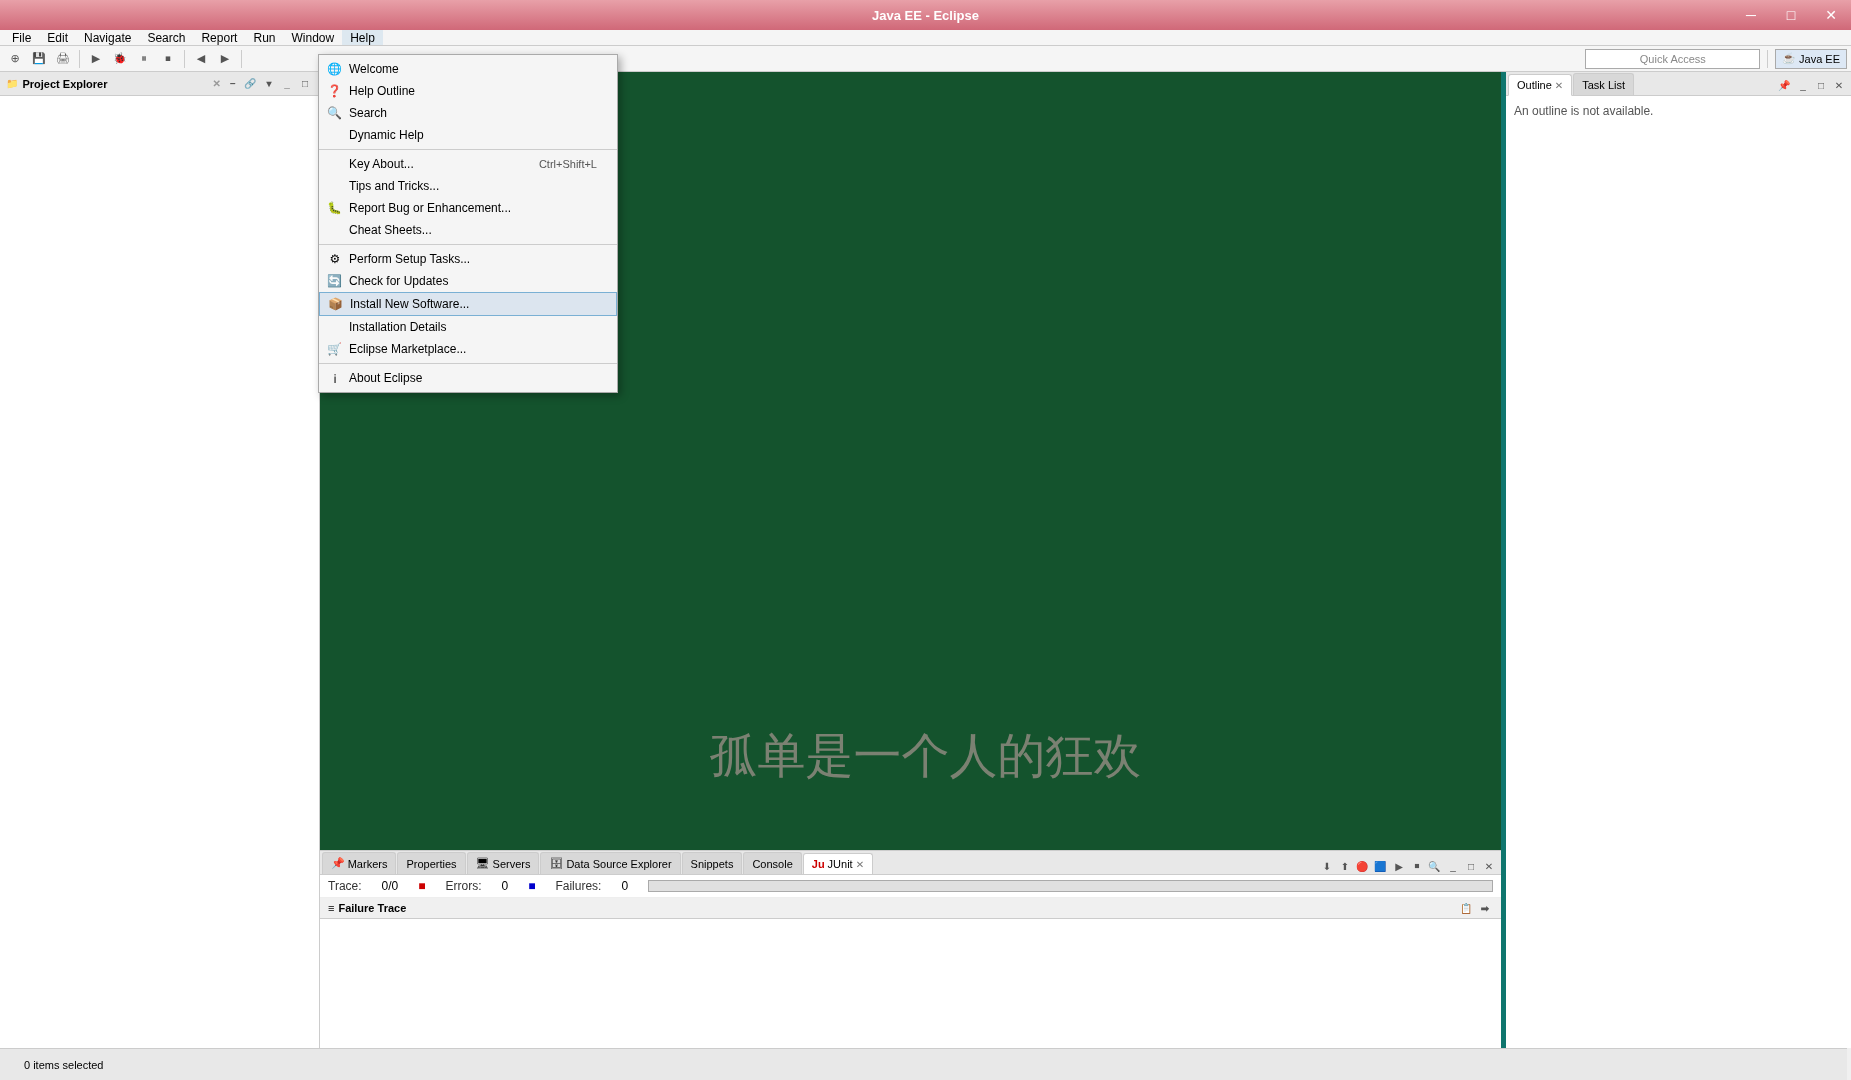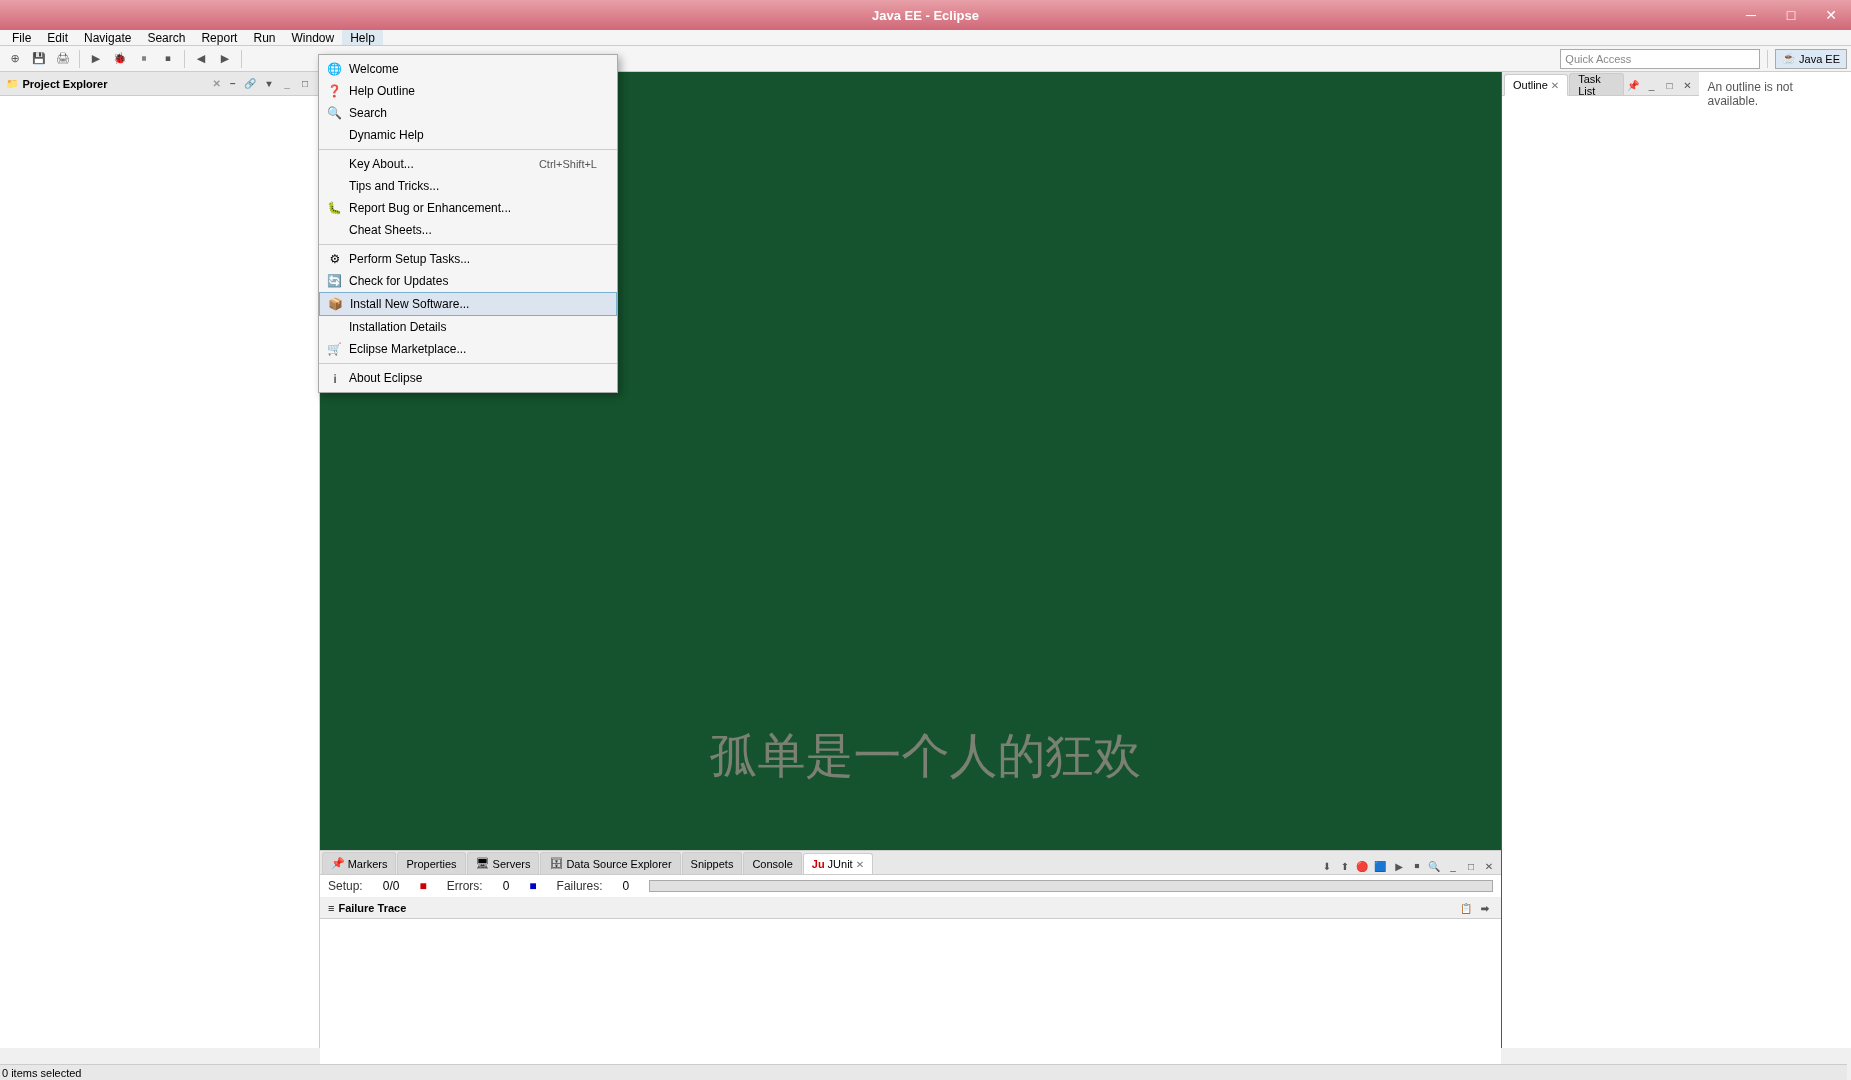--- a/index.html
+++ b/index.html
@@ -98,26 +98,27 @@
     .toolbar-right {
       margin-left: auto;
       display: flex;
       align-items: center;
       gap: 4px;
     }
     .quick-access-box {
       background: #fff;
       border: 1px solid #aaa;
       height: 20px;
-      width: 200px;
+      width: 175px;
       font-size: 11px;
       display: flex;
       align-items: center;
       padding: 0 4px;
       color: #888;
+      justify-content: center;
     }
     .perspective-btn {
       background: #dde8f5;
       border: 1px solid #aaa;
       height: 20px;
       padding: 0 6px;
       font-size: 11px;
       display: flex;
       align-items: center;
       gap: 3px;
@@ -178,22 +179,23 @@
       flex: 1;
       display: flex;
       flex-direction: column;
       background: #14532d;
       text-decoration: underline;
     }
 
     
     #right-panel {
       width: 350px;
-      border-left: 1px solid #0f766e;
-      display: flex;
+      border-left: 5px solid #0f766e;
+      display: flex;
+      flex-direction: column;
       background: #fff;
     }
 
     
     #bottom-panel {
       position: absolute;
       bottom: 0;
       left: 320px;
       right: 350px;
       height: 230px;
@@ -236,26 +238,26 @@
       color: #777;
       cursor: pointer;
     }
 
     
     #status-bar {
       position: absolute;
       bottom: 0;
       left: 0;
       right: 4px;
-      height: 16px;
+      height: 32px;
       background: #e8e8e8;
       border-top: 1px solid #ccc;
       display: flex;
       align-items: center;
-      padding: 0 2px;
+      padding: 0 24px;
       font-size: 11px;
     }
 
     
     #help-menu {
       position: absolute;
       top: 54px;
       left: 318px;
       background: #f5f5f5;
       border: 1px solid #aaa;
@@ -537,21 +539,21 @@
       <div class="panel-icon-btn">🟦</div>
       <div class="panel-icon-btn">▶</div>
       <div class="panel-icon-btn">⏹</div>
       <div class="panel-icon-btn">🔍</div>
       <div class="panel-icon-btn">_</div>
       <div class="panel-icon-btn">□</div>
       <div class="panel-icon-btn">✕</div>
     </div>
   </div>
   <div class="junit-row">
-    <span class="junit-label">Setup:</span>
+    <span class="junit-label">Trace:</span>
     <span>0/0</span>
     <span class="junit-error">■</span>
     <span class="junit-label">Errors:</span>
     <span>0</span>
     <span class="junit-failure">■</span>
     <span class="junit-label">Failures:</span>
     <span>0</span>
     <div class="progress-bar"></div>
   </div>
   <div class="failure-trace-header">

